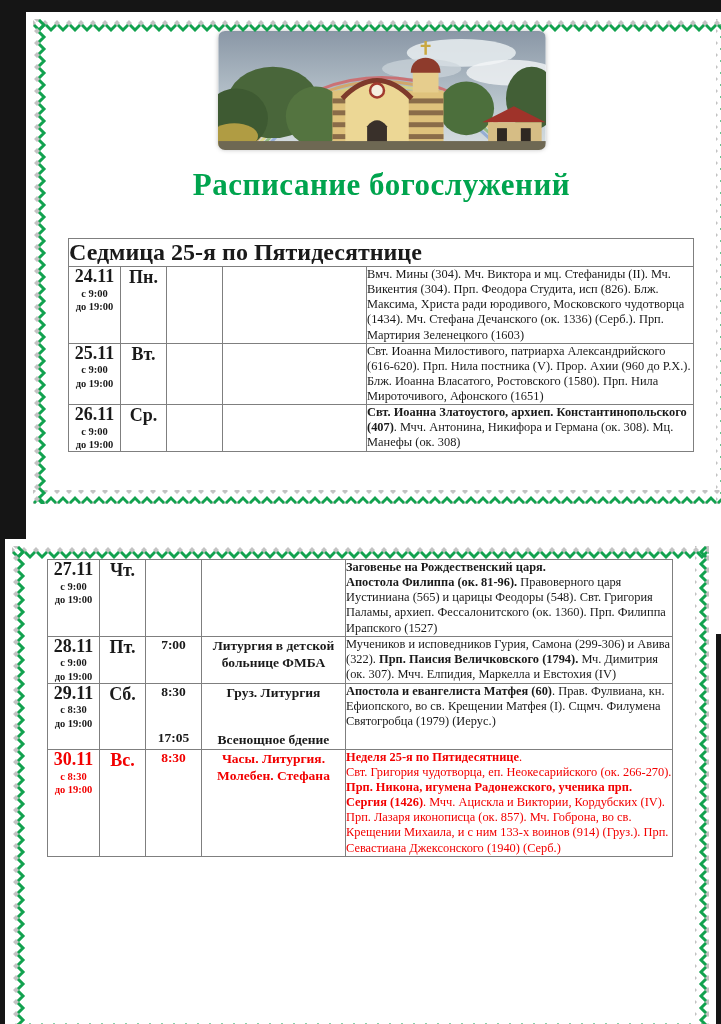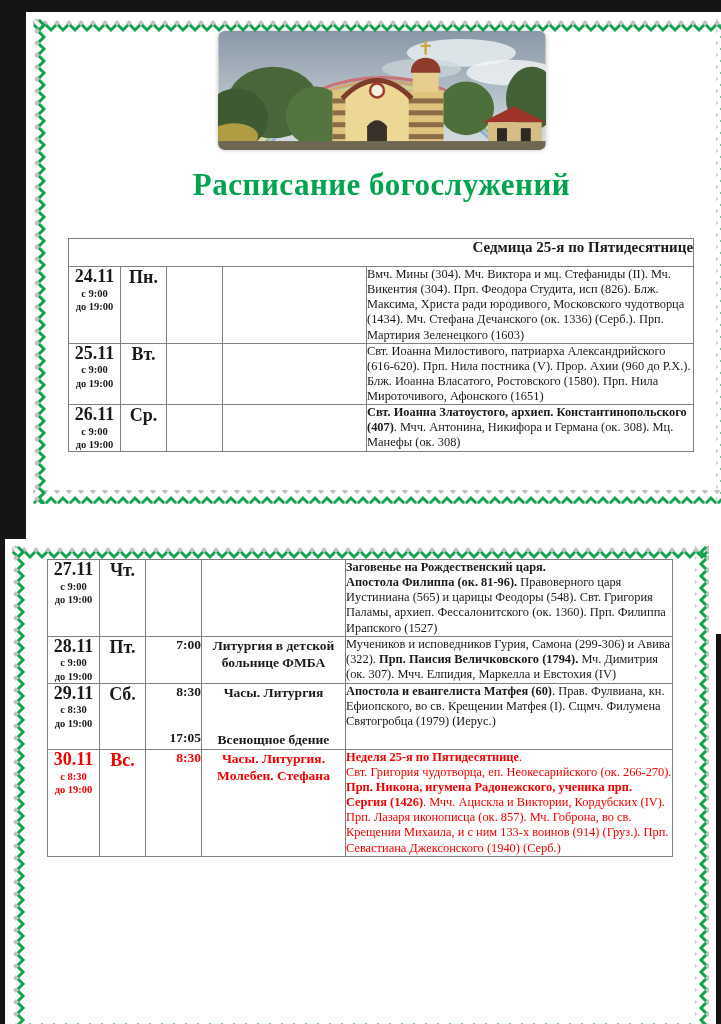--- a/index.html
+++ b/index.html
@@ -12,27 +12,27 @@
   .photo-wrap{margin:19px auto 0; width:328px; height:119px; border-radius:7px; overflow:hidden;
               box-shadow:0 0 4px rgba(120,120,120,.45);}
   .photo-wrap svg{display:block;}
   h1.title{margin:17px 0 0; text-align:center; font-size:31px; font-weight:bold; color:#00a44e;
            font-family:"Liberation Serif", serif; letter-spacing:.5px;}
   table.sched{border-collapse:collapse; margin:0 0 0 42px; width:625px; table-layout:fixed;
               font-family:"Liberation Serif", serif; color:#1a1a1a;}
   .panel-top table.sched{margin-top:35px;}
   .panel-bottom table.sched{margin-top:20px;}
   table.sched th, table.sched td{border:1px solid #7f7f7f; vertical-align:top; padding:0;}
-  th.week-hdr{height:27px; font-size:15px; font-weight:bold; text-align:right; vertical-align:middle; padding:1px 2px;}
+  th.week-hdr{height:27px; font-size:24px; font-weight:bold; text-align:left; vertical-align:middle; padding:1px 2px;}
   col.c1{width:52px;} col.c2{width:46px;} col.c3{width:56px;} col.c4{width:144px;} col.c5{width:327px;}
   td.c-date{text-align:center; padding-top:3px; padding-bottom:4px;}
   td.c-date .date{font-size:18px; font-weight:bold; line-height:1.1;}
   td.c-date .sub{font-size:10.5px; font-weight:bold; line-height:1.25;}
   td.c-day{text-align:center; font-size:18px; font-weight:bold; padding-top:4px;}
-  td.c-time{text-align:right; font-size:13.5px; font-weight:bold; padding-top:6px;}
+  td.c-time{text-align:center; font-size:13.5px; font-weight:bold; padding-top:6px;}
   td.c-svc{text-align:center; font-size:13.5px; font-weight:bold; padding-top:6px; line-height:1.3;}
   td.c-svc div{padding:0 6px;}
   .tgap{margin-top:30px;}
   td.c-desc{font-size:12.4px; line-height:1.22; padding:3px 6px 5px 7px;}
   td.c-desc b{font-weight:bold;}
   tr.red-row td, tr.red-row td b, tr.red-row .date, tr.red-row .sub{color:#f20000;}
 </style>
 </head>
 <body>
 
@@ -231,21 +231,21 @@
               <div class="date">29.11</div>
               <div class="sub">с 8:30</div>
               <div class="sub">до 19:00</div>
             </td>
             <td class="c-day">Сб.</td>
             <td class="c-time">
               <div>8:30</div>
               <div class="tgap">17:05</div>
             </td>
             <td class="c-svc">
-              <div>Часы. Литургия</div>
+              <div>Груз. Литургия</div>
               <div class="tgap">Всенощное бдение</div>
             </td>
             <td class="c-desc"><b>Апостола и евангелиста Матфея (60)</b><span>. Прав. Фулвиана, кн. Ефиопского, во св. Крещении Матфея (I). Сщмч. Филумена Святогробца (1979) (Иерус.)</span></td>
           </tr>
           <tr class="red-row">
             <td class="c-date">
               <div class="date">30.11</div>
               <div class="sub">с 8:30</div>
               <div class="sub">до 19:00</div>
             </td>

